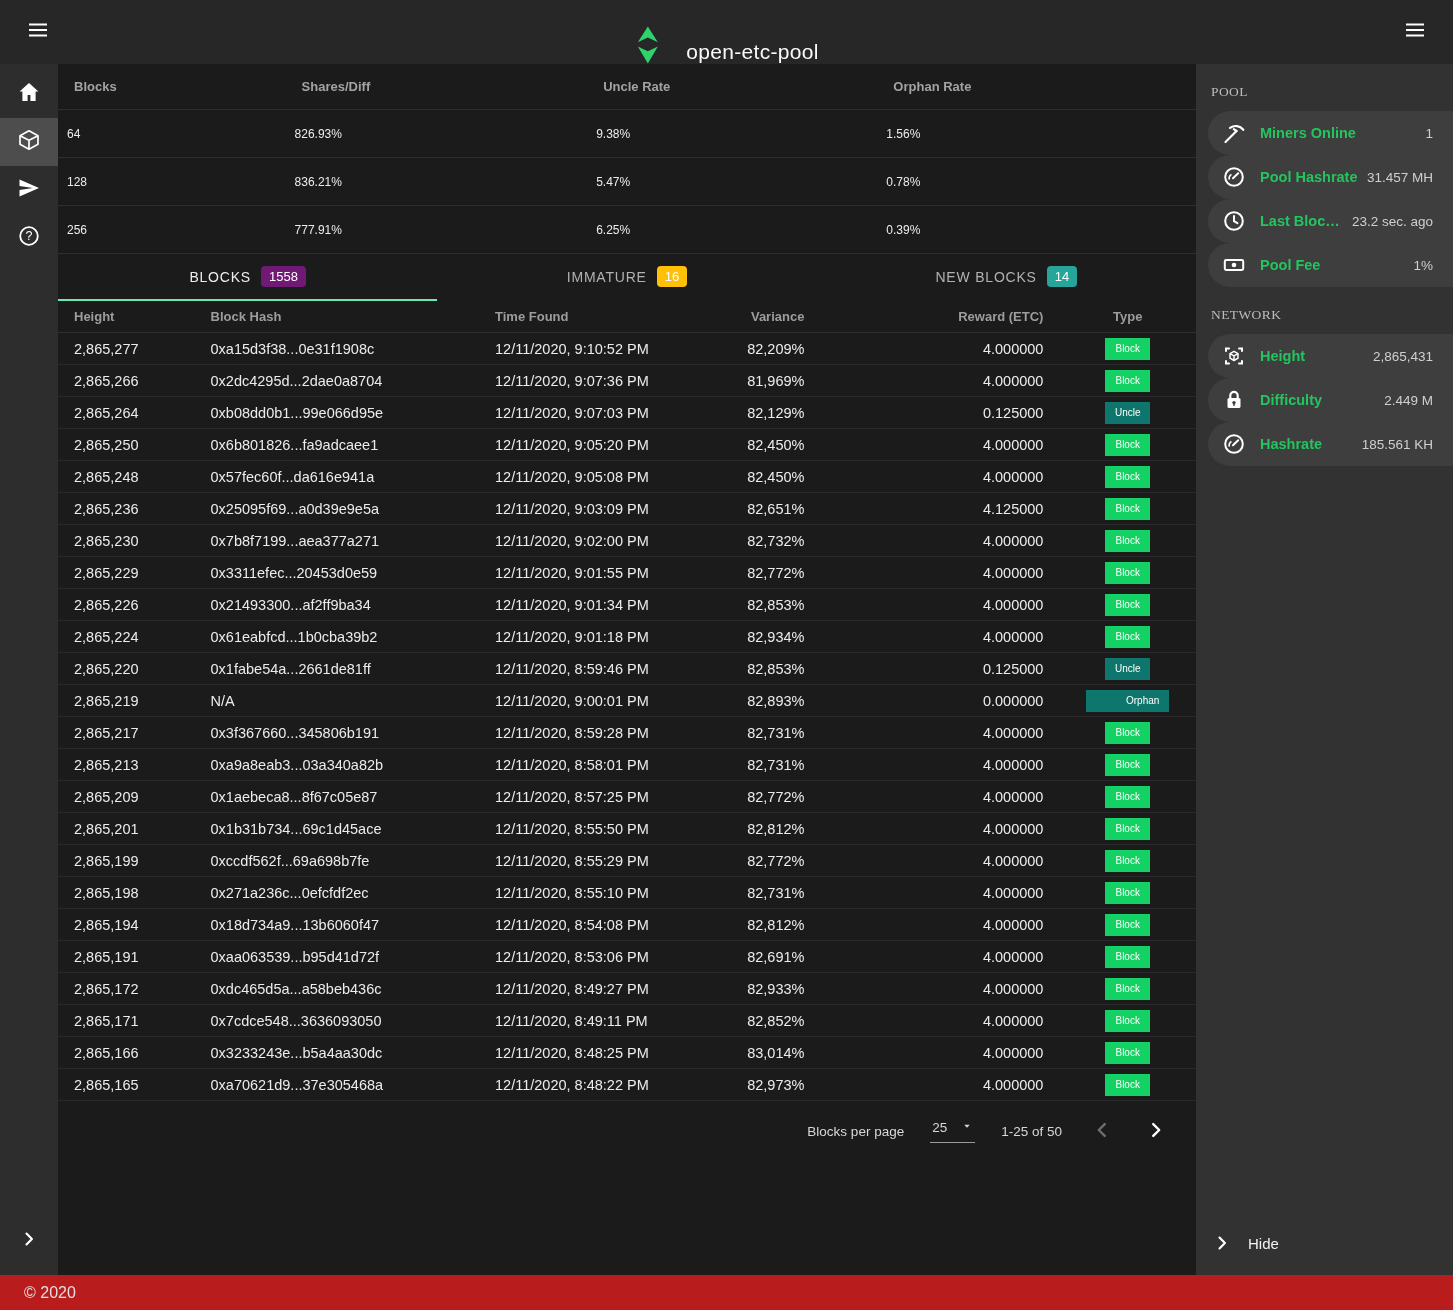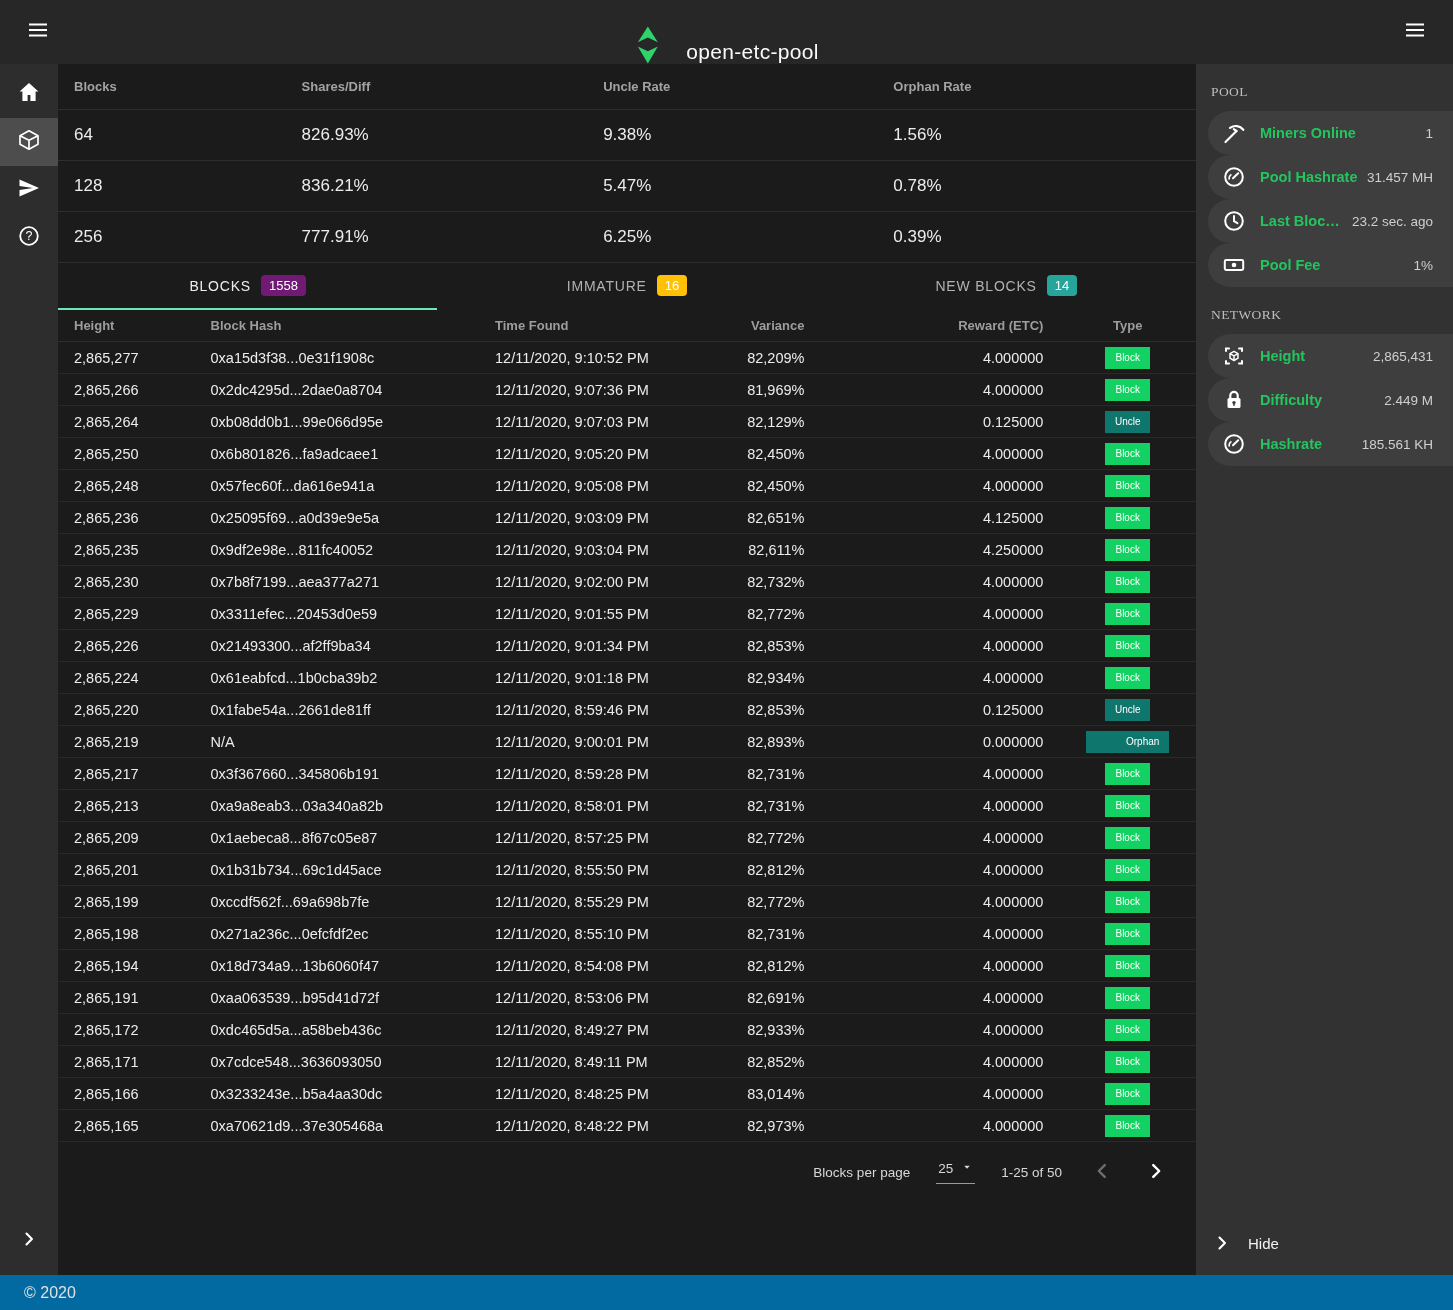--- a/index.html
+++ b/index.html
@@ -41,21 +41,21 @@
   }
   
   .main { width: 1138px; flex: none; display: flex; flex-direction: column; background: #1b1b1b; }
   table { border-collapse: collapse; width: 100%; table-layout: fixed; }
   
   .stats-table th {
     text-align: left; color: #a3a3a3; font-size: 13px; font-weight: bold;
     padding: 15px 16px; border-bottom: 1px solid #2e2e2e;
   }
   .stats-table td {
-    color: #ececec; font-size: 17px; padding: 15px 16px; height: 48px;
+    color: #ececec; font-size: 12px; padding: 15px 9px; height: 48px;
     border-bottom: 1px solid #2e2e2e;
   }
   
   .tabs { display: flex; height: 47px; }
   .tab {
     flex: 1; display: flex; align-items: center; justify-content: center; gap: 10px;
     text-transform: uppercase; font-size: 14px; letter-spacing: .8px; color: #b2b2b2;
     cursor: pointer; border-bottom: 2px solid transparent;
   }
   .tab.active { color: #ededed; border-bottom-color: #6ee7b4; }
@@ -83,21 +83,21 @@
   }
   .chip-block  { background: #13d163; }
   .chip-uncle  { background: #0f766e; }
   .chip-orphan { background: #0f766e; padding-left: 40px; }
   
   .pagination {
     display: flex; align-items: center; justify-content: flex-end;
     gap: 26px; padding: 16px 26px 22px 16px; color: #d8d8d8; font-size: 13.5px;
   }
   .page-size {
-    display: inline-flex; align-items: center; gap: 8px;
+    display: inline-flex; align-items: center; gap: 14px;
     border-bottom: 1px solid #9a9a9a; padding: 0 2px 7px 2px; cursor: pointer;
   }
   .pag-chevron { width: 28px; height: 28px; display: flex; align-items: center; justify-content: center; cursor: pointer; }
   
   .rightbar {
     width: 257px; flex: none; background: #323232;
     display: flex; flex-direction: column; overflow: hidden;
   }
   .section-title { color: #bdbdbd; font-size: 13.5px; padding: 20px 0 11px 15px; letter-spacing: .4px; font-family: Liberation Serif, serif; }
   .stat-row {
@@ -110,21 +110,21 @@
     overflow: hidden; text-overflow: ellipsis;
   }
   .stat-row .val { margin-left: auto; color: #cfcfcf; font-size: 13.5px; padding: 0 20px 0 6px; white-space: nowrap; flex: none; }
   .hide-row {
     margin-top: auto; margin-bottom: 10px; height: 44px;
     display: flex; align-items: center; cursor: pointer; color: #f2f2f2; font-size: 15px;
   }
   .hide-row .ic { width: 52px; display: flex; align-items: center; justify-content: center; }
   
   .footer {
-    height: 35px; background: #0369a1; display: flex; align-items: center;
+    height: 35px; background: #b91c1c; display: flex; align-items: center;
     padding-left: 24px; color: #e0e0e0; font-size: 16px;
   }
 </style>
 </head>
 <body>
 
 <header class="topbar">
   <div class="icon-btn">
     <span>
       <svg width="24" height="24" viewBox="0 0 24 24">
@@ -317,28 +317,20 @@
 
           <tr>
             <td>2,865,236</td>
             <td>0x25095f69...a0d39e9e5a</td>
             <td>12/11/2020, 9:03:09 PM</td>
             <td class="num">82,651%</td>
             <td class="num">4.125000</td>
             <td class="ctr"><span class="chip chip-block">Block</span></td>
           </tr>
 
-          <tr>
-            <td>2,865,235</td>
-            <td>0x9df2e98e...811fc40052</td>
-            <td>12/11/2020, 9:03:04 PM</td>
-            <td class="num">82,611%</td>
-            <td class="num">4.250000</td>
-            <td class="ctr"><span class="chip chip-block">Block</span></td>
-          </tr>
 
           <tr>
             <td>2,865,230</td>
             <td>0x7b8f7199...aea377a271</td>
             <td>12/11/2020, 9:02:00 PM</td>
             <td class="num">82,732%</td>
             <td class="num">4.000000</td>
             <td class="ctr"><span class="chip chip-block">Block</span></td>
           </tr>
 

